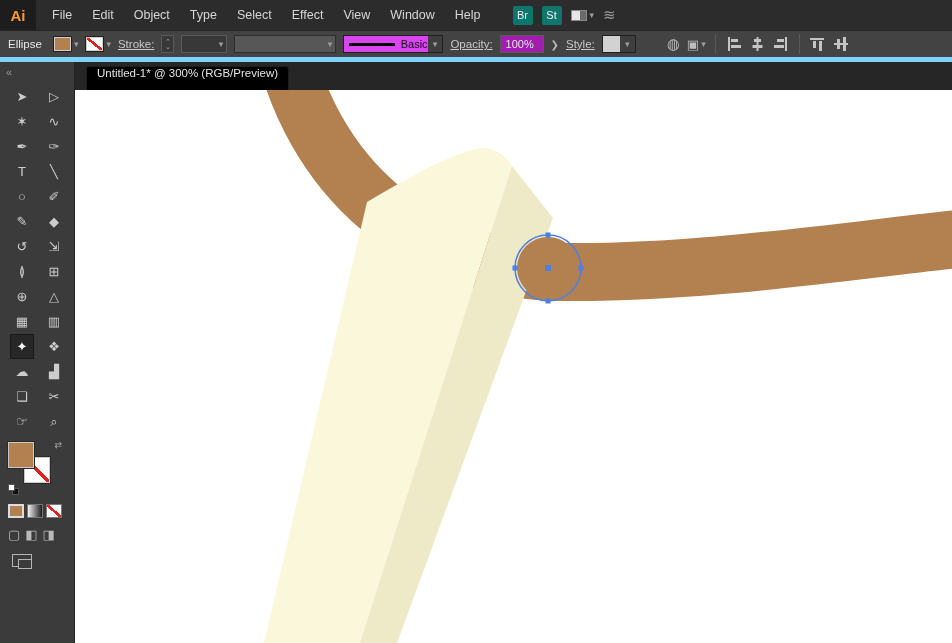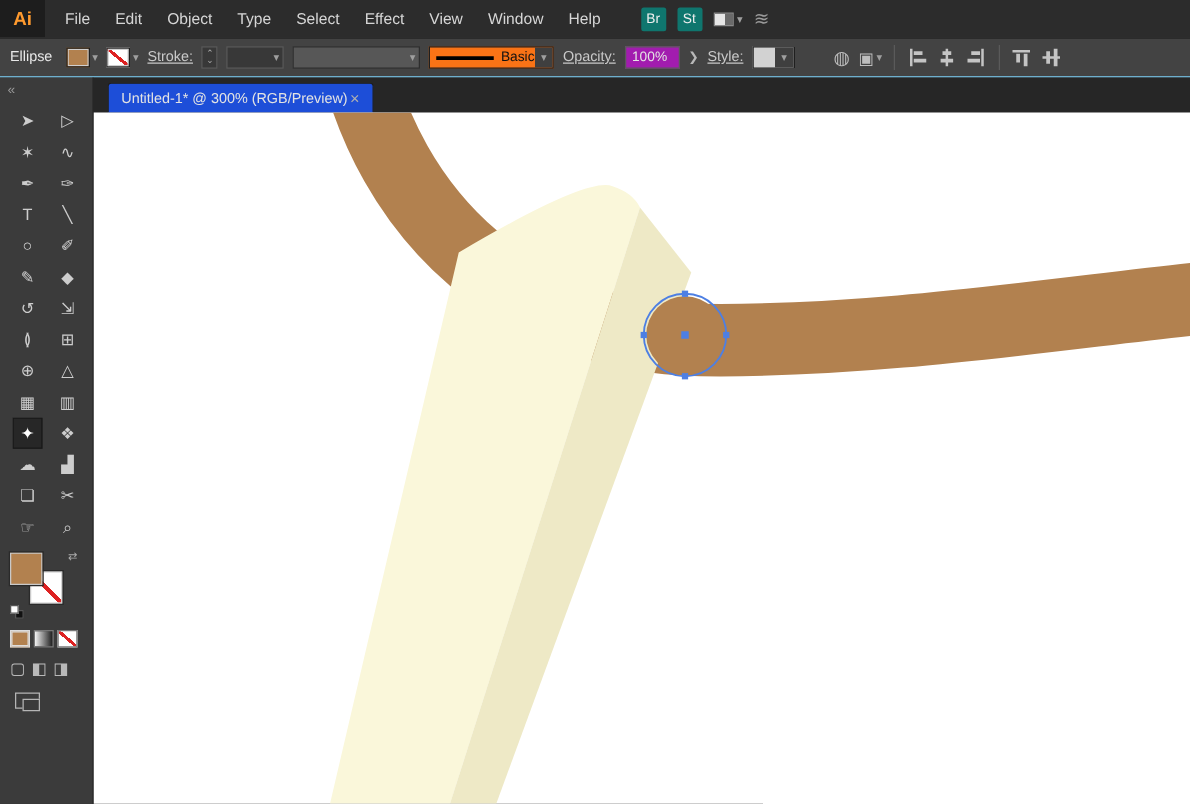--- a/index.html
+++ b/index.html
@@ -15,56 +15,56 @@
   .menubar-right { display:flex; align-items:center; gap:9px; margin-left:22px; }
   .badge { width:20px; height:19px; background:#0f766e; color:#efefef; font-size:11px;
     border-radius:2px; display:flex; align-items:center; justify-content:center; }
   .ws-rect { display:inline-block; width:16px; height:11px; border:1px solid #8a8a8a;
     background:linear-gradient(90deg,#e6e6e6 55%, #6a6a6a 55%); }
   .chev, .chev-sm { color:#9f9f9f; font-size:9px; line-height:1; }
   .gesture { color:#9a9a9a; font-size:15px; letter-spacing:-1px; }
 
   
   .controlbar { position:absolute; left:0; top:30px; width:952px; height:32px;
-    background:#434343; border-top:1px solid #242424; border-bottom:1px solid #7dd3fc;
+    background:#434343; border-top:1px solid #242424; border-bottom:5px solid #7dd3fc;
     display:flex; align-items:center; padding:0 8px; gap:7px; color:#cccccc; font-size:11.5px; white-space:nowrap; overflow:hidden; }
   .cb-strong { color:#e8e8e8; margin-right:4px; }
   .cb-link { text-decoration:underline; color:#c9c9c9; }
   .swatch-btn { display:flex; align-items:center; gap:2px; }
   .swatch { width:19px; height:16px; border:1px solid #1f1f1f; box-shadow:inset 0 0 0 1px #cfcfcf; }
   .none-swatch { background:
       linear-gradient(to top right, transparent 44%, #d22 44%, #d22 56%, transparent 56%), #fff; }
   .stepper { width:13px; height:18px; background:#383838; border:1px solid #5a5a5a;
     display:flex; flex-direction:column; align-items:center; justify-content:center; }
   .stepper span { font-size:7px; color:#aaa; line-height:5px; }
   .combo { height:18px; background:#383838; border:1px solid #5a5a5a;
     display:flex; align-items:center; justify-content:flex-end; }
   .combo .chev { padding:0 3px; }
   .combo.darkc { width:46px; }
   .combo.profile { width:102px; background:#575757; border-color:#2e2e2e; }
-  .combo.brush { width:100px; background:#f97316; border-color:#1f1f1f; justify-content:flex-start; }
+  .combo.brush { width:100px; background:#d946ef; border-color:#1f1f1f; justify-content:flex-start; }
   .brush-line { width:46px; height:3px; background:#000; margin-left:5px; }
   .brush-name { color:#111; font-size:11px; margin-left:6px; flex:1; }
   .dark-seg { width:15px; height:16px; background:#3f3f3f; display:flex; align-items:center; justify-content:center; }
   .field { width:44px; height:18px; background:#a21caf; border:1px solid #5a5a5a;
     color:#e4e4e4; display:flex; align-items:center; padding-left:5px; font-size:11px; }
   .chev-r { color:#b8b8b8; font-size:10px; }
   .combo.light { width:34px; background:#d2d2d2; border-color:#1f1f1f; }
   .vsep { width:1px; height:20px; background:#5a5a5a; margin:0 2px; }
   .cb-icon { color:#bdbdbd; font-size:15px; }
   .cb-icon-group { display:flex; align-items:center; gap:2px; color:#bdbdbd; font-size:13px; }
   .align-btn { display:flex; align-items:center; }
   .align-btn svg { display:block; }
 
   
   .tabstrip { position:absolute; left:75px; top:62px; width:877px; height:28px;
     background:#262626; display:flex; align-items:flex-end; padding-left:11px; }
-  .tab { height:24px; background:#1d4ed8; border:1px solid #1e1e1e; border-bottom:none;
-    border-radius:3px 3px 0 0; display:flex; align-items:center; padding:0 10px; gap:2px;
-    color:#e3e3e3; font-size:11.5px; }
+  .tab { height:24px; background:#000000; border:1px solid #1e1e1e; border-bottom:none;
+    border-radius:3px 3px 0 0; display:flex; align-items:center; padding:0 10px; gap:28px;
+    color:#e3e3e3; font-size:11.5px;flex-direction:column; }
   .tab-close { color:#b0b0b0; font-size:13px; line-height:1; }
 
   
   .toolbar { position:absolute; left:0; top:62px; width:75px; height:581px;
     background:#3b3b3b; border-right:1px solid #222; }
   .collapse { color:#9a9a9a; font-size:11px; padding:4px 0 0 6px; display:block; }
   .tool-grid { display:grid; grid-template-columns:24px 24px; column-gap:8px;
     margin:6px 0 0 10px; }
   .tool { width:24px; height:25px; display:flex; align-items:center; justify-content:center; }
   .tool-glyph { color:#cdcdcd; font-size:13px; line-height:1; }

